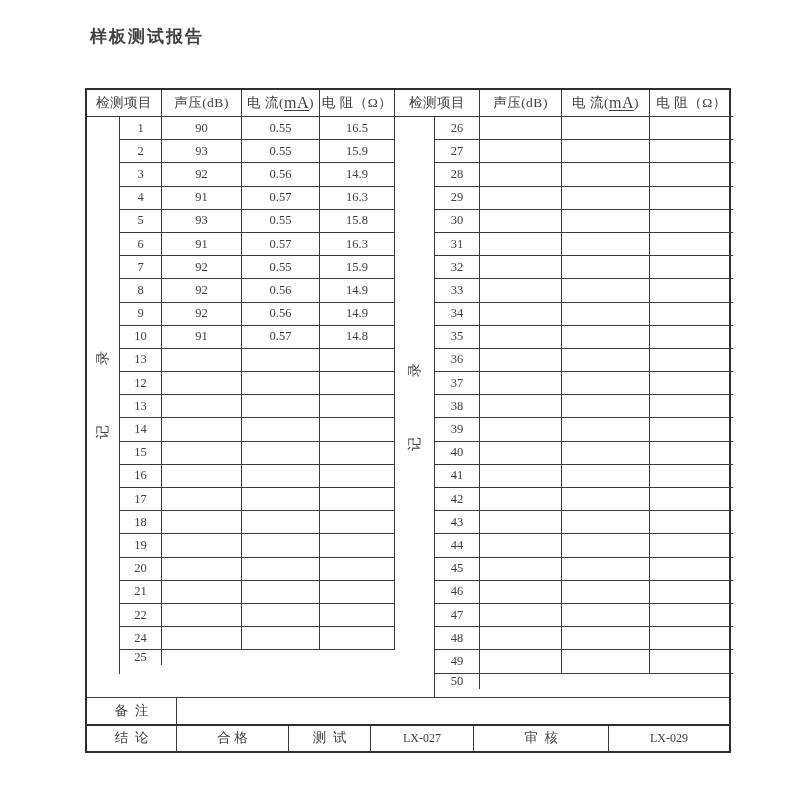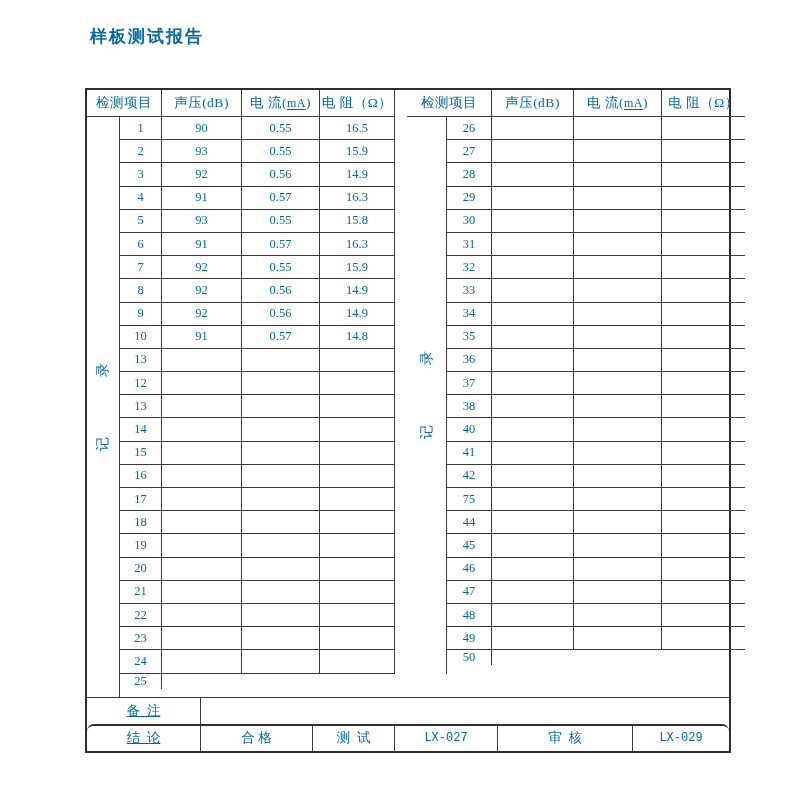--- a/index.html
+++ b/index.html
@@ -2,46 +2,46 @@
 <html><head>
 <meta charset="utf-8">
 <style>
   * { box-sizing: border-box; }
   html,body { margin:0; padding:0; background:#ffffff; }
   .canvas {
     position: relative;
     width: 800px; height: 800px;
     background: #ffffff;
     font-family: "Liberation Serif", "DejaVu Serif", serif;
-    color: #0369a1;
+    color: #404040;
   }
   .title {
     position: absolute; left: 90px; top: 25px; margin: 0;
     font-family: "Liberation Sans", "DejaVu Sans", sans-serif;
     font-size: 17px; font-weight: bold; letter-spacing: 2px;
   }
   .report {
     position: absolute; left: 85px; top: 88px; width: 646px;
     border: 2px solid #2e2e2e; background: #fff;
   }
-  .halves { display: flex; gap: 12px; }
+  .halves { display: flex; }
   .hrow { display: flex; height: 27px; border-bottom: 1px solid #3a3a3a; }
   .hcell {
     display: flex; align-items: center; justify-content: center;
     border-right: 1px solid #3a3a3a;
     font-size: 13.5px; letter-spacing: 0.5px; white-space: pre;
   }
   .half-right .hcell:last-child { border-right: none; }
   .ma {
     text-decoration-line: underline;
     text-decoration-style: wavy;
     text-decoration-color: #d63333;
     text-decoration-thickness: 1px;
     text-underline-offset: 2px;
-    font-size: 12px;
+    font-size: 16px;
     text-decoration: underline;
   }
   .tbody { display: flex; }
   .side {
     display: flex; flex-direction: column; align-items: center; justify-content: center;
     gap: 56px; border-right: 1px solid #3a3a3a;
   }
   .half-left .side { width: 33px; }
   .half-right .side { width: 40px; }
   .rot { transform: rotate(-90deg); font-size: 14px; display: inline-block; }
@@ -55,29 +55,29 @@
   .half-left .h-item { width: 75px; } .half-left .h-sp { width: 80px; }
   .half-left .h-cur { width: 78px; }  .half-left .h-res { width: 75px; }
   .half-left .c0 { width: 42px; } .half-left .c1 { width: 80px; }
   .half-left .c2 { width: 78px; } .half-left .c3 { width: 75px; }
   .half-right .h-item { width: 85px; } .half-right .h-sp { width: 82px; }
   .half-right .h-cur { width: 88px; }  .half-right .h-res { width: 83px; }
   .half-right .c0 { width: 45px; } .half-right .c1 { width: 82px; }
   .half-right .c2 { width: 88px; } .half-right .c3 { width: 83px; border-right: none; }
   .brow { display: flex; height: 27px; }
   .brow-remark { border-top: 1px solid #3a3a3a; }
-  .brow-concl { border-top: 2px solid #2e2e2e; border-radius: 7px; }
+  .brow-concl { border-top: 2px solid #2e2e2e; }
   .bcell {
     display: flex; align-items: center; justify-content: center;
     border-right: 1px solid #3a3a3a; font-size: 13.5px; white-space: pre;
   }
   .bcell:last-child { border-right: none; }
-  .b-w1 { width: 114px; text-decoration: underline; } .b-w2 { width: 112px; } .b-w3 { width: 82px; }
+  .b-w1 { width: 90px; } .b-w2 { width: 112px; } .b-w3 { width: 82px; }
   .b-w4 { width: 103px; } .b-w5 { width: 135px; } .b-flex { flex: 1; }
-  .mono { font-family: Liberation Mono, monospace; font-size: 12px; }
+  .mono { font-family: Liberation Serif, serif; font-size: 12px; }
 </style>
 </head>
 <body>
 
 <div class="canvas">
 
   <h1 class="title">样板测试报告</h1>
 
   <div class="report">
 
@@ -222,26 +222,20 @@
                 <div class="cell c2"></div>
                 <div class="cell c3"></div>
               </div>
               <div class="trow">
                 <div class="cell c0">22</div>
                 <div class="cell c1"></div>
                 <div class="cell c2"></div>
                 <div class="cell c3"></div>
               </div>
               <div class="trow">
-                <div class="cell c0">23</div>
-                <div class="cell c1"></div>
-                <div class="cell c2"></div>
-                <div class="cell c3"></div>
-              </div>
-              <div class="trow">
                 <div class="cell c0">24</div>
                 <div class="cell c1"></div>
                 <div class="cell c2"></div>
                 <div class="cell c3"></div>
               </div>
               <div class="trow">
                 <div class="cell c0">25</div>
                 <div class="cell c1"></div>
                 <div class="cell c2"></div>
                 <div class="cell c3"></div>
@@ -335,39 +329,45 @@
                 <div class="cell c2"></div>
                 <div class="cell c3"></div>
               </div>
               <div class="trow">
                 <div class="cell c0">38</div>
                 <div class="cell c1"></div>
                 <div class="cell c2"></div>
                 <div class="cell c3"></div>
               </div>
               <div class="trow">
+                <div class="cell c0">39</div>
+                <div class="cell c1"></div>
+                <div class="cell c2"></div>
+                <div class="cell c3"></div>
+              </div>
+              <div class="trow">
                 <div class="cell c0">40</div>
                 <div class="cell c1"></div>
                 <div class="cell c2"></div>
                 <div class="cell c3"></div>
               </div>
               <div class="trow">
                 <div class="cell c0">41</div>
                 <div class="cell c1"></div>
                 <div class="cell c2"></div>
                 <div class="cell c3"></div>
               </div>
               <div class="trow">
                 <div class="cell c0">42</div>
                 <div class="cell c1"></div>
                 <div class="cell c2"></div>
                 <div class="cell c3"></div>
               </div>
               <div class="trow">
-                <div class="cell c0">75</div>
+                <div class="cell c0">43</div>
                 <div class="cell c1"></div>
                 <div class="cell c2"></div>
                 <div class="cell c3"></div>
               </div>
               <div class="trow">
                 <div class="cell c0">44</div>
                 <div class="cell c1"></div>
                 <div class="cell c2"></div>
                 <div class="cell c3"></div>
               </div>

